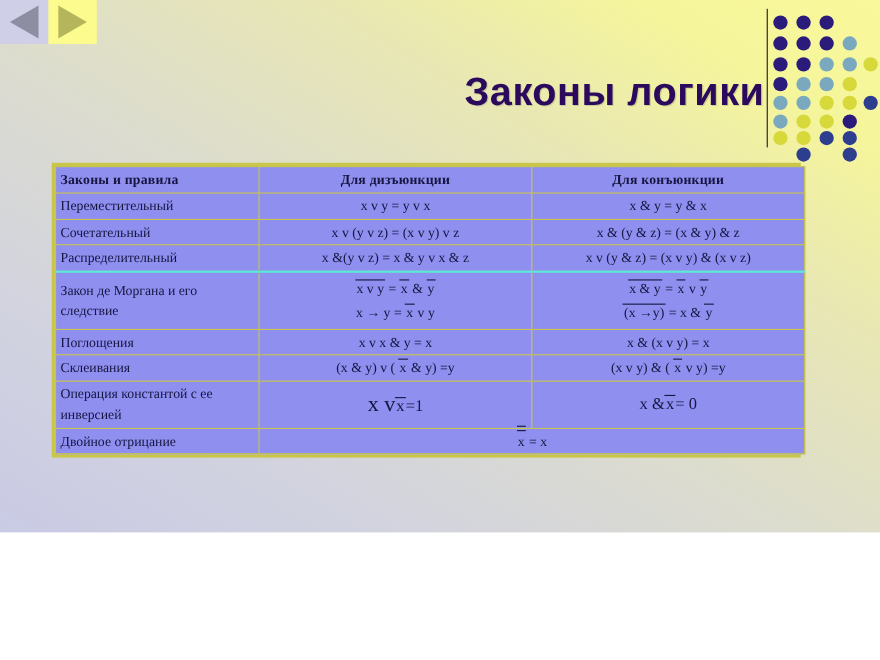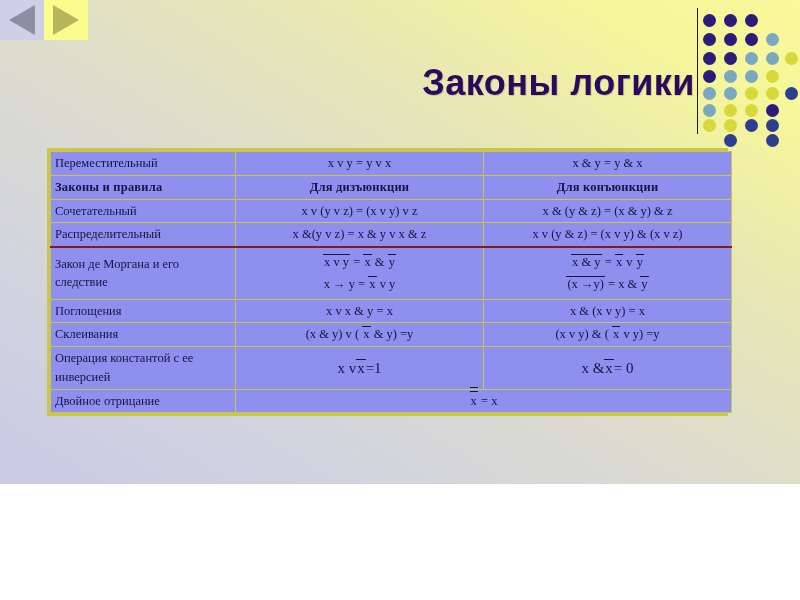--- a/index.html
+++ b/index.html
@@ -129,21 +129,21 @@
   td.head-cell {
     font-weight: bold;
     text-align: center;
     letter-spacing: 0.2px;
   }
   td.head-cell.name-cell { text-align: left; }
   td.f-cell {
     text-align: center;
     white-space: nowrap;
   }
-  tr.thick-under > td { border-bottom: 2px solid #7f1d1d; font-family: Liberation Serif, serif; }
+  tr.thick-under > td { border-bottom: 2px solid #5eead4; font-family: Liberation Serif, serif; }
 
   .fline { display: block; }
   .ovr {
     border-top: 1.3px solid #151540;
     padding: 0 1px;
     display: inline-block;
     line-height: 1.15;
   }
   .dovr {
     display: inline-block;
@@ -220,29 +220,29 @@
   <div id="laws-table-wrap">
     <table class="laws">
       <colgroup>
         <col class="c-name">
           <col class="c-dis">
           <col class="c-con">
       </colgroup>
       <tbody>
 
         <tr>
+          <td class="head-cell name-cell">Законы и правила</td>
+          <td class="head-cell">Для дизъюнкции</td>
+          <td class="head-cell">Для конъюнкции</td>
+        </tr>
+
+        <tr>
           <td class="name-cell">Переместительный</td>
           <td class="f-cell">x v y = y v x</td>
           <td class="f-cell">x &amp; y = y &amp; x</td>
-        </tr>
-
-        <tr>
-          <td class="head-cell name-cell">Законы и правила</td>
-          <td class="head-cell">Для дизъюнкции</td>
-          <td class="head-cell">Для конъюнкции</td>
         </tr>
 
         <tr>
           <td class="name-cell">Сочетательный</td>
           <td class="f-cell">x v (y v z) = (x v y) v z</td>
           <td class="f-cell">x &amp; (y &amp; z) = (x &amp; y) &amp; z</td>
         </tr>
 
         <tr class="thick-under">
           <td class="name-cell">Распределительный</td>
@@ -283,21 +283,21 @@
             <span>(x &amp; y) v ( </span><span class="ovr">x</span><span> &amp; y) =y</span>
           </td>
           <td class="f-cell tall">
             <span>(x v y) &amp; ( </span><span class="ovr">x</span><span> v y) =y</span>
           </td>
         </tr>
 
         <tr>
           <td class="name-cell multi">Операция константой с ее инверсией</td>
           <td class="f-cell tall pad-v">
-            <span style="font-size:15px">x v</span><span class="ovr" style="font-size:15px">x</span><span style="font-size:15px">=1</span>
+            <span style="font-size:20px">x v</span><span class="ovr" style="font-size:15px">x</span><span style="font-size:15px">=1</span>
           </td>
           <td class="f-cell tall pad-v">
             <span style="font-size:15px">x &amp;</span><span class="ovr" style="font-size:15px">x</span><span style="font-size:15px">= 0</span>
           </td>
         </tr>
 
 
         <tr>
           <td class="name-cell">Двойное отрицание</td>
           <td class="f-cell tall pad-v" colspan="2">

